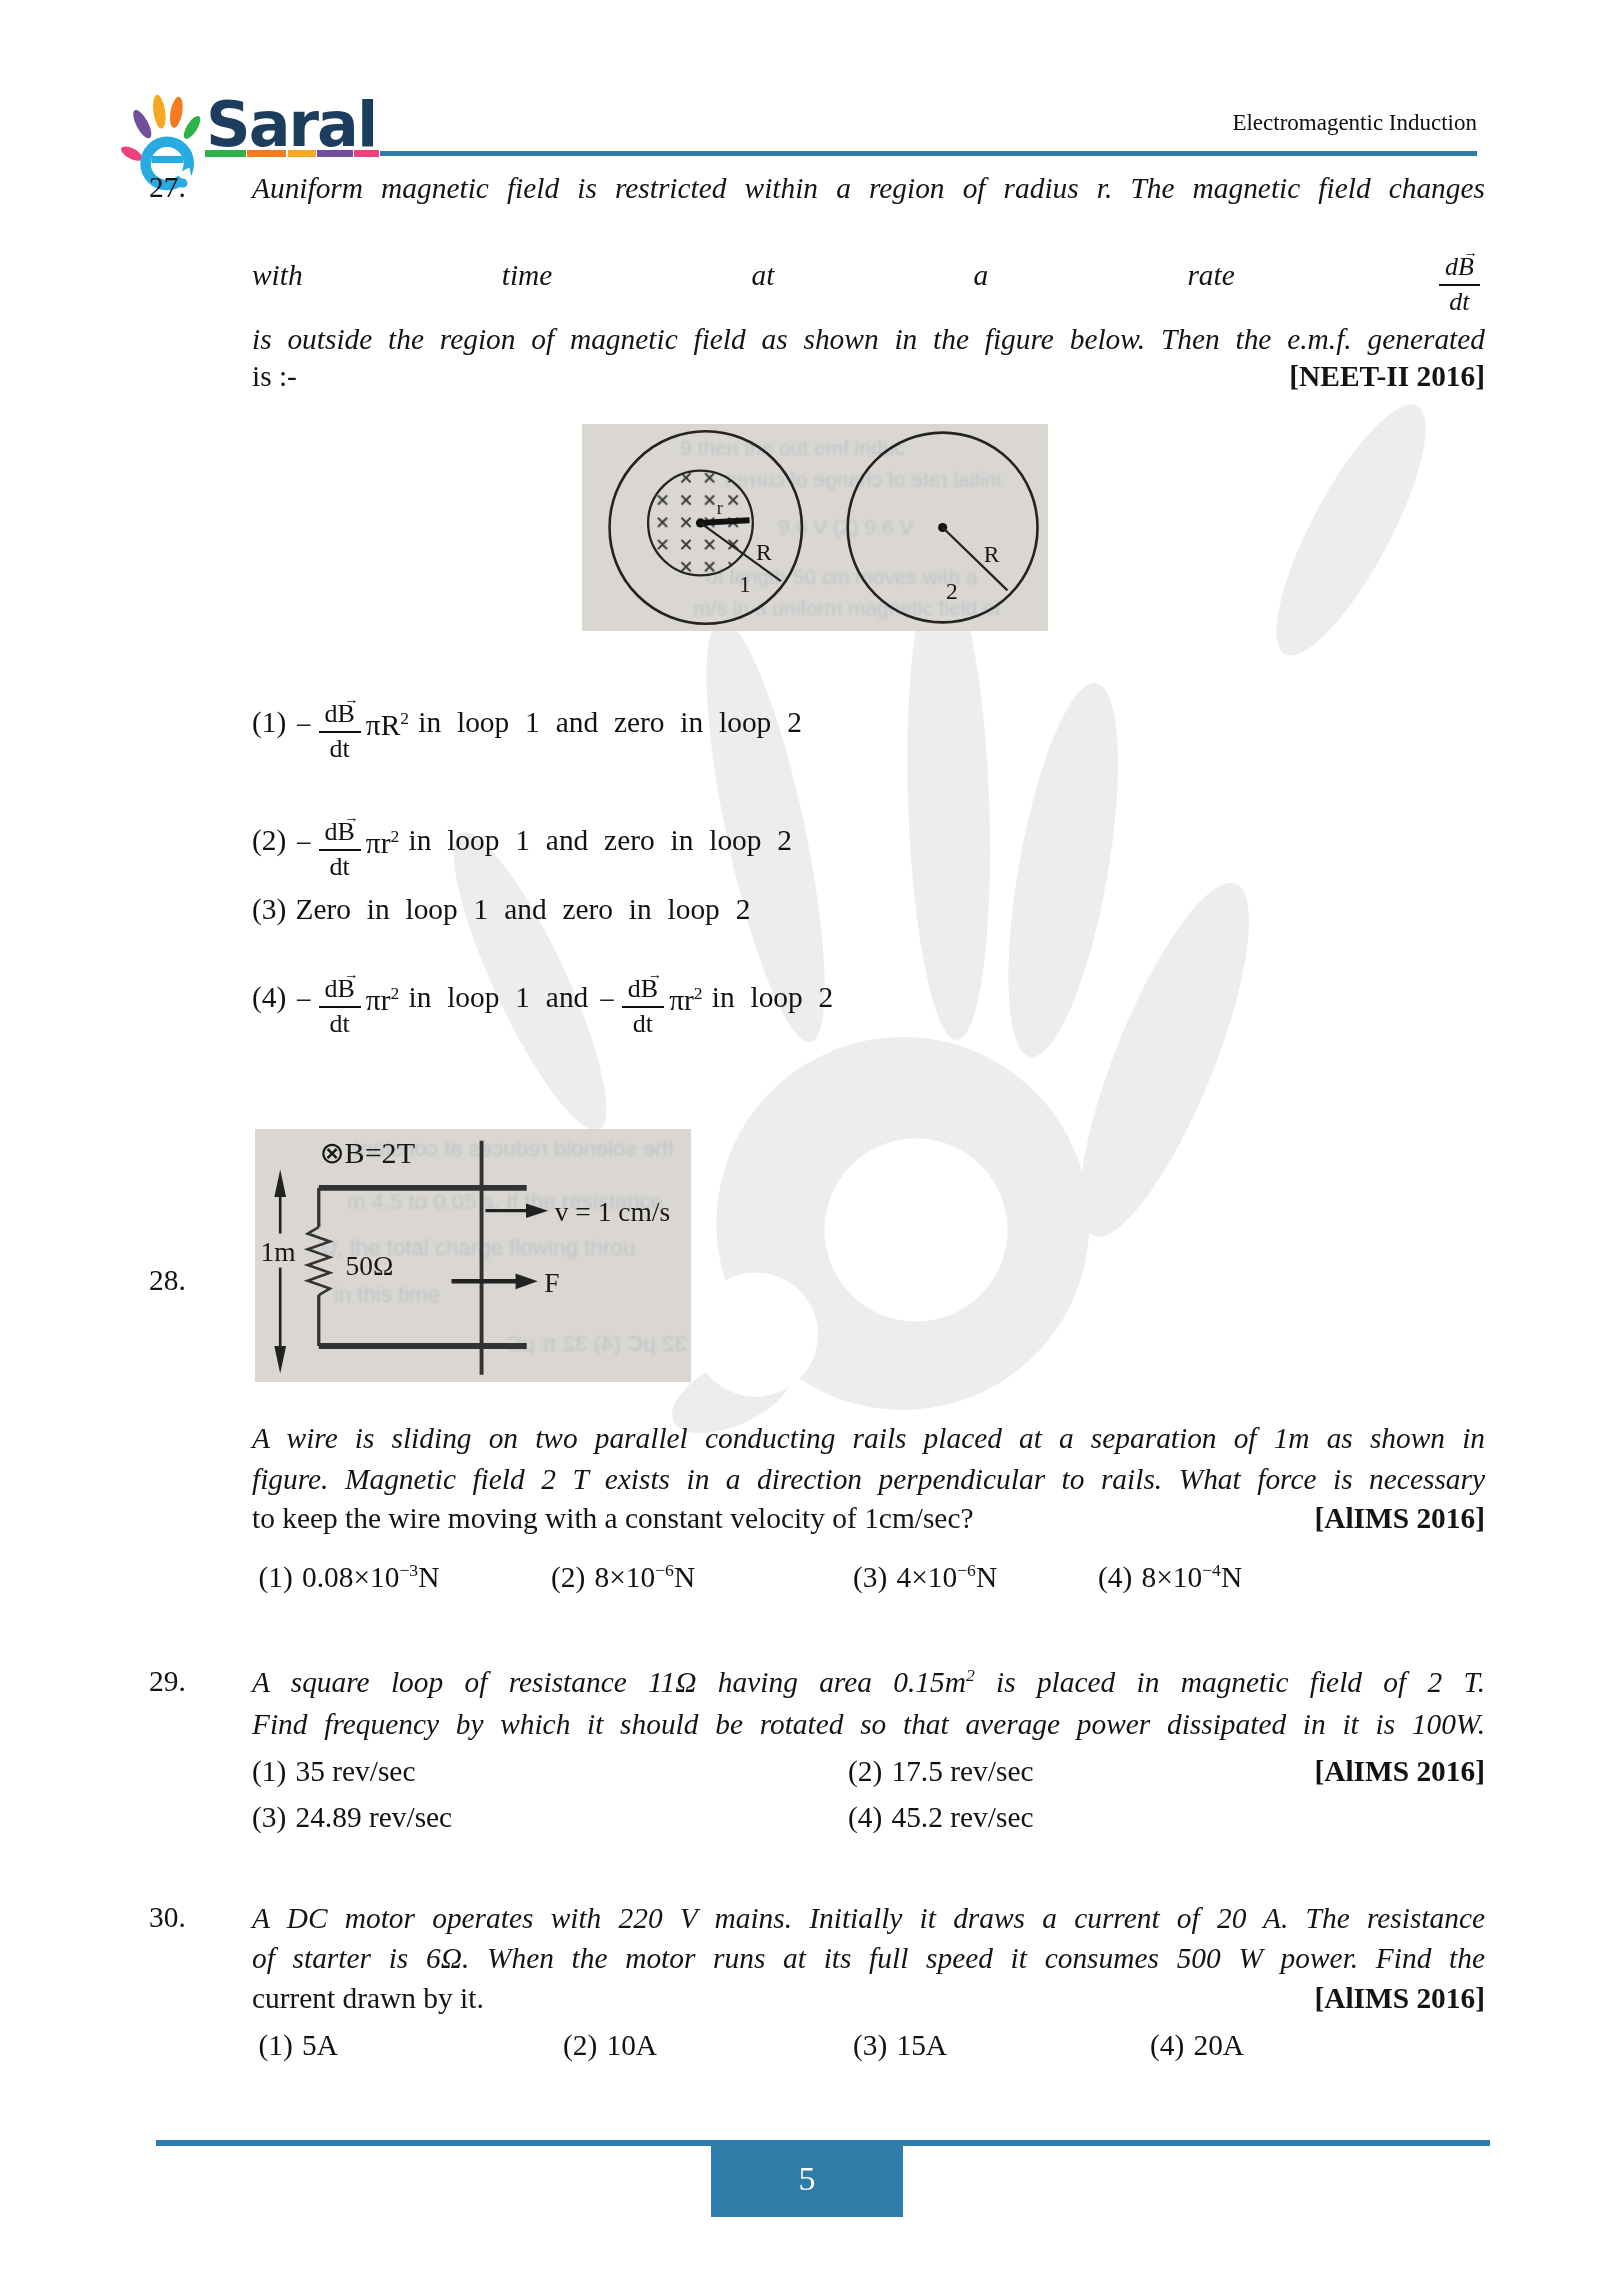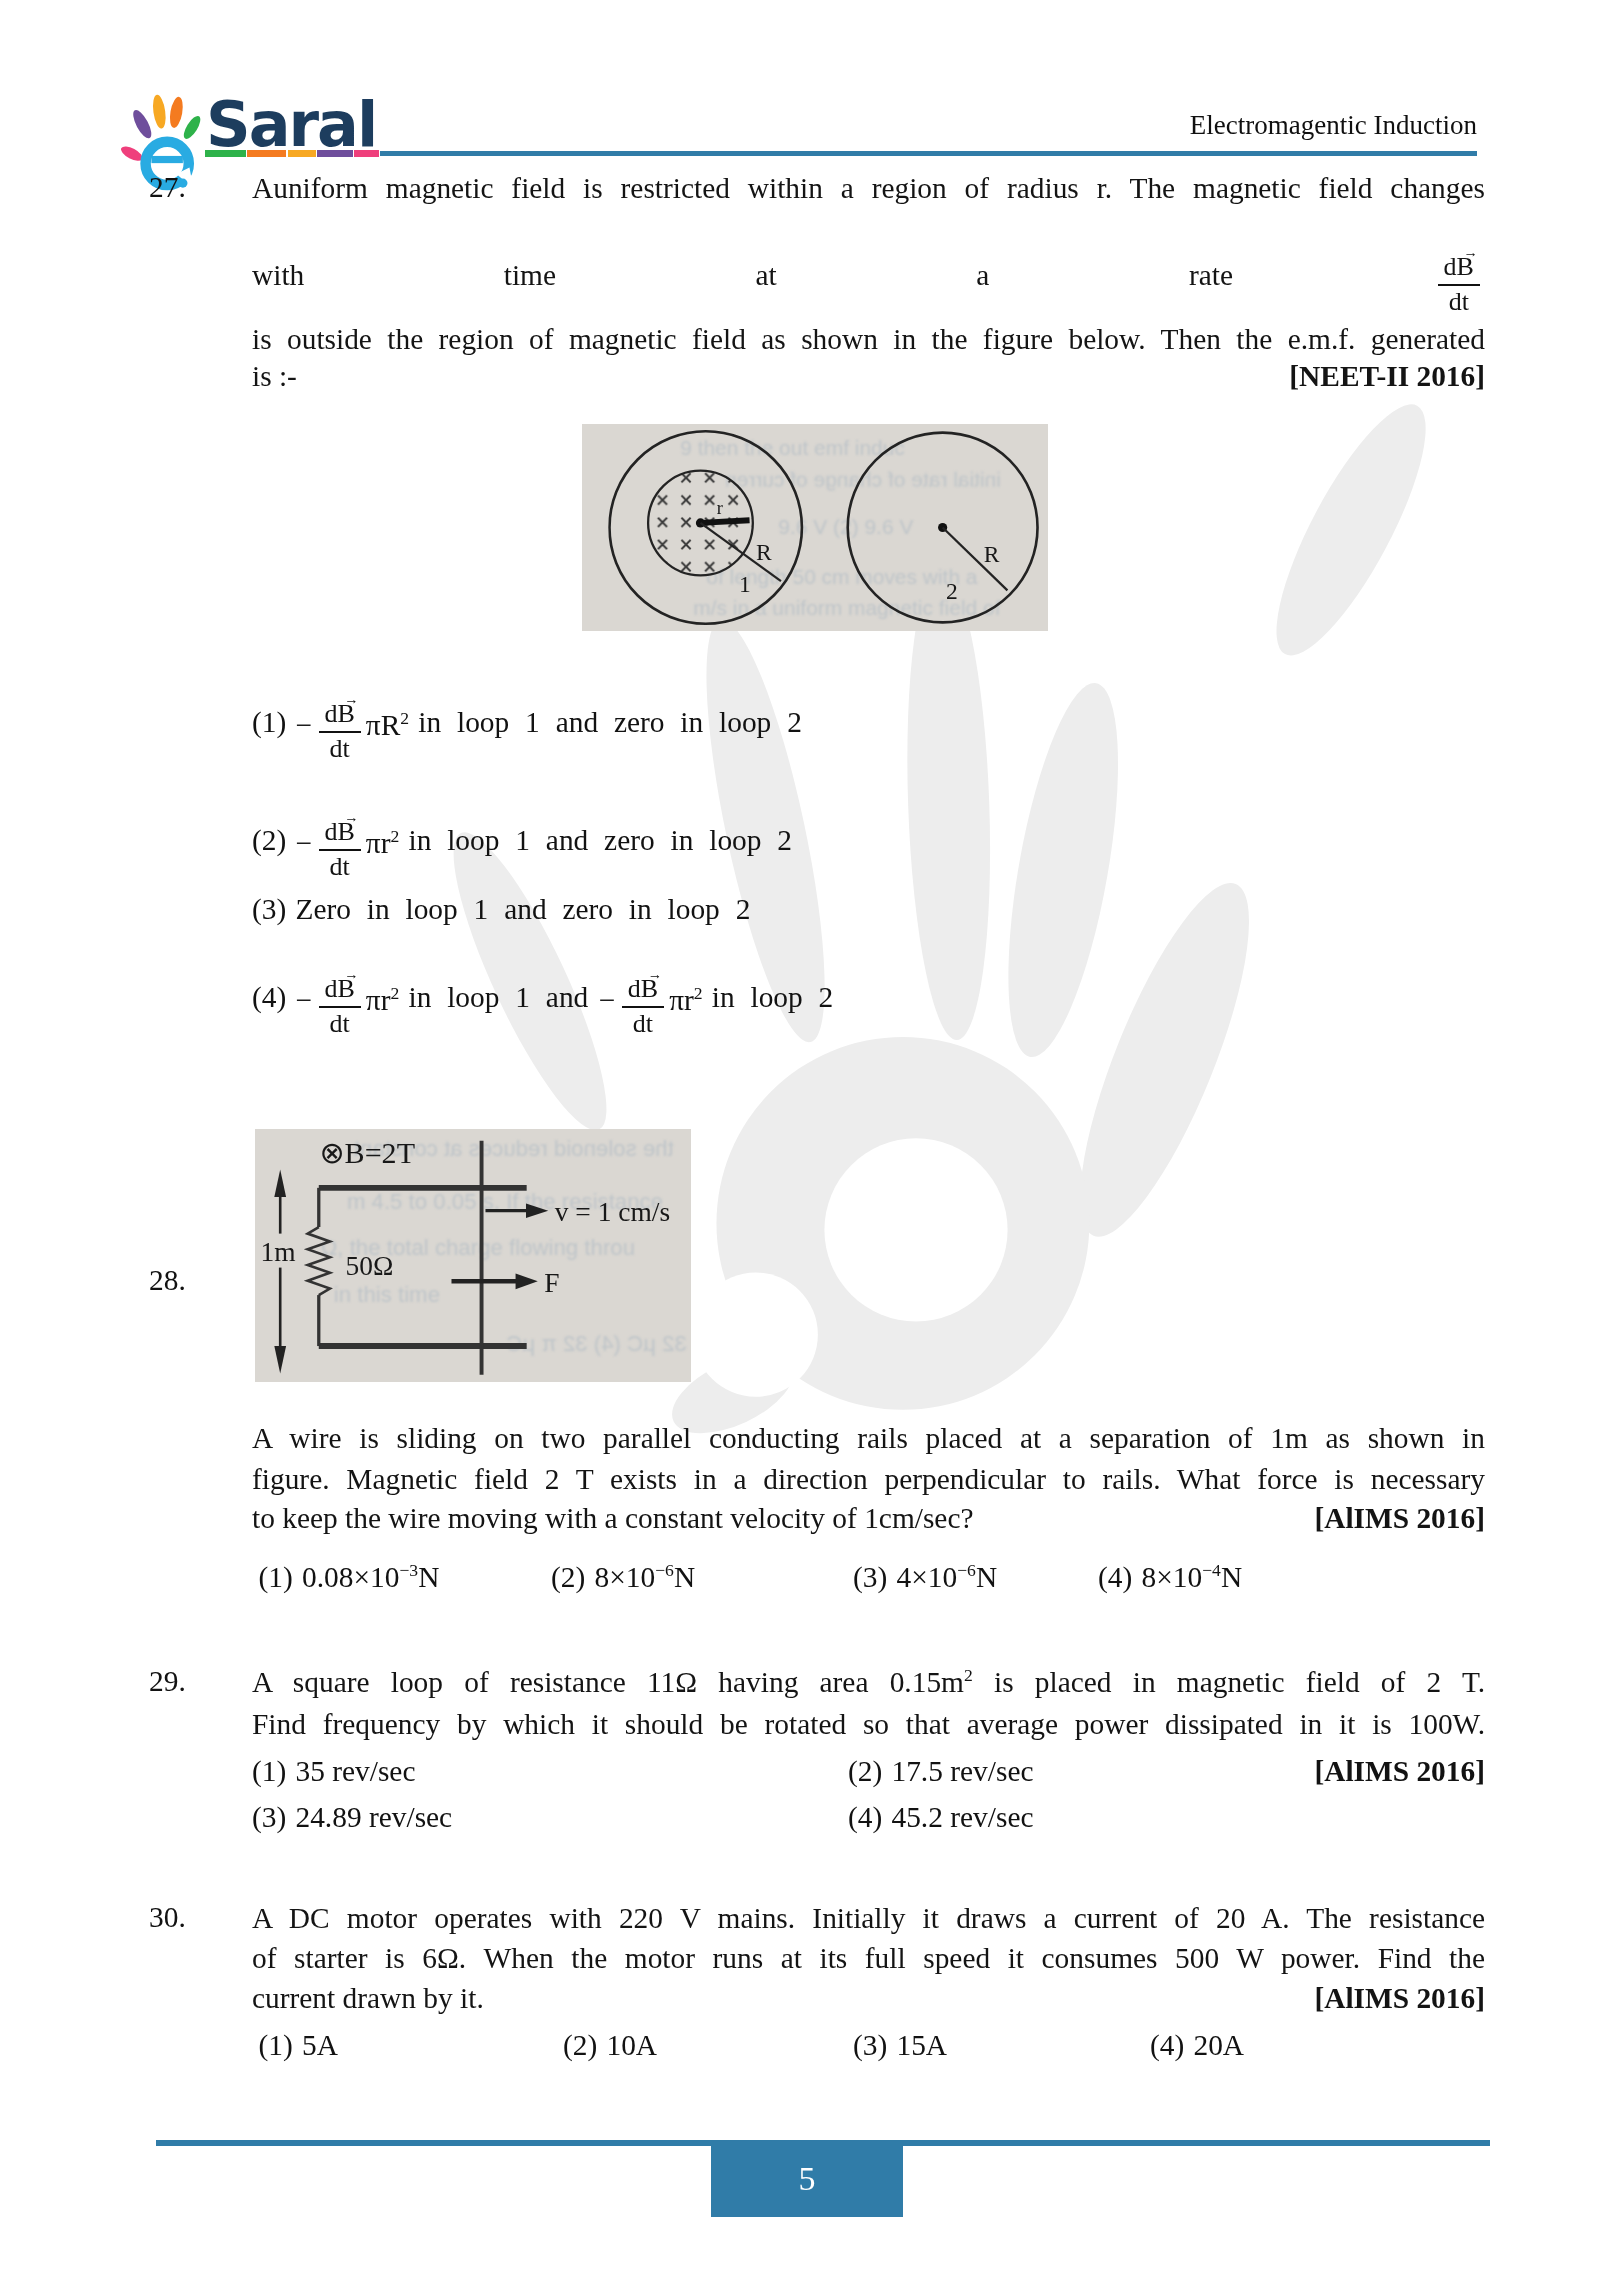--- a/index.html
+++ b/index.html
@@ -2,29 +2,29 @@
 <html style="--accent-blue: #307CA8; --navy: #1D3D5E; --logo-lightblue: #29ABE2; --logo-green: #2EB24A; --logo-orange: #F47B20; --logo-yellow: #F7A823; --logo-purple: #6F4E9C; --logo-pink: #EF3F7C; --figure-bg: #DAD7D2;font-size:10.5px"><head>
 <meta charset="utf-8">
 <style>
   html,body{margin:0;padding:0;}
   body{
     width:1622px;height:2295px;position:relative;background:#ffffff;
     font-family:"Liberation Serif",serif;color:#121212;overflow:hidden;
   }
   .abs{position:absolute;}
   .bodyline{position:absolute;left:252px;width:1233px;font-size:29.4px;line-height:1.16;color:#141414;}
-  .just{text-align:justify;text-align-last:justify;}
+  .just{text-align:justify;text-align-last:justify;font-style:italic;}
   .qnum{position:absolute;left:149px;font-size:29.4px;font-weight:normal;}
   .tag{font-weight:bold;font-size:29.4px;white-space:nowrap;}
   .tagrow{display:flex;justify-content:space-between;align-items:flex-start;}
   .brand{
     position:absolute;left:206px;top:94px;font-family:"DejaVu Sans",sans-serif;
     font-weight:bold;font-size:62px;letter-spacing:-2px;color:var(--navy,#1D3D5E);line-height:1;
   }
-  .title{position:absolute;right:145px;top:110px;font-size:27px;color:#101010;white-space:nowrap;}
+  .title{position:absolute;right:145px;top:110px;font-size:23px;color:#101010;white-space:nowrap;}
   .hseg{position:absolute;top:150px;height:6.5px;}
   .hline{position:absolute;background:var(--accent-blue,#307CA8);}
   .frac{display:inline-flex;flex-direction:column;align-items:center;vertical-align:middle;margin:0 5.2px;}
   .fn{font-size:26px;line-height:1.02;padding:13px 5.9px 3.3px 5.9px;border-bottom:2px solid #111;}
   .fd{font-size:26px;line-height:1.02;padding-top:3.3px;}
   .vec{position:relative;display:inline-block;}
   .vec::after{content:"\2192";position:absolute;top:-0.66em;right:-3.9px;font-size:0.55em;}
   .mathgrp{display:inline-flex;align-items:center;vertical-align:middle;}
   .minus{font-size:29.4px;margin-right:1.3px;}
   .s{font-size:0.6em;vertical-align:super;line-height:0;}

